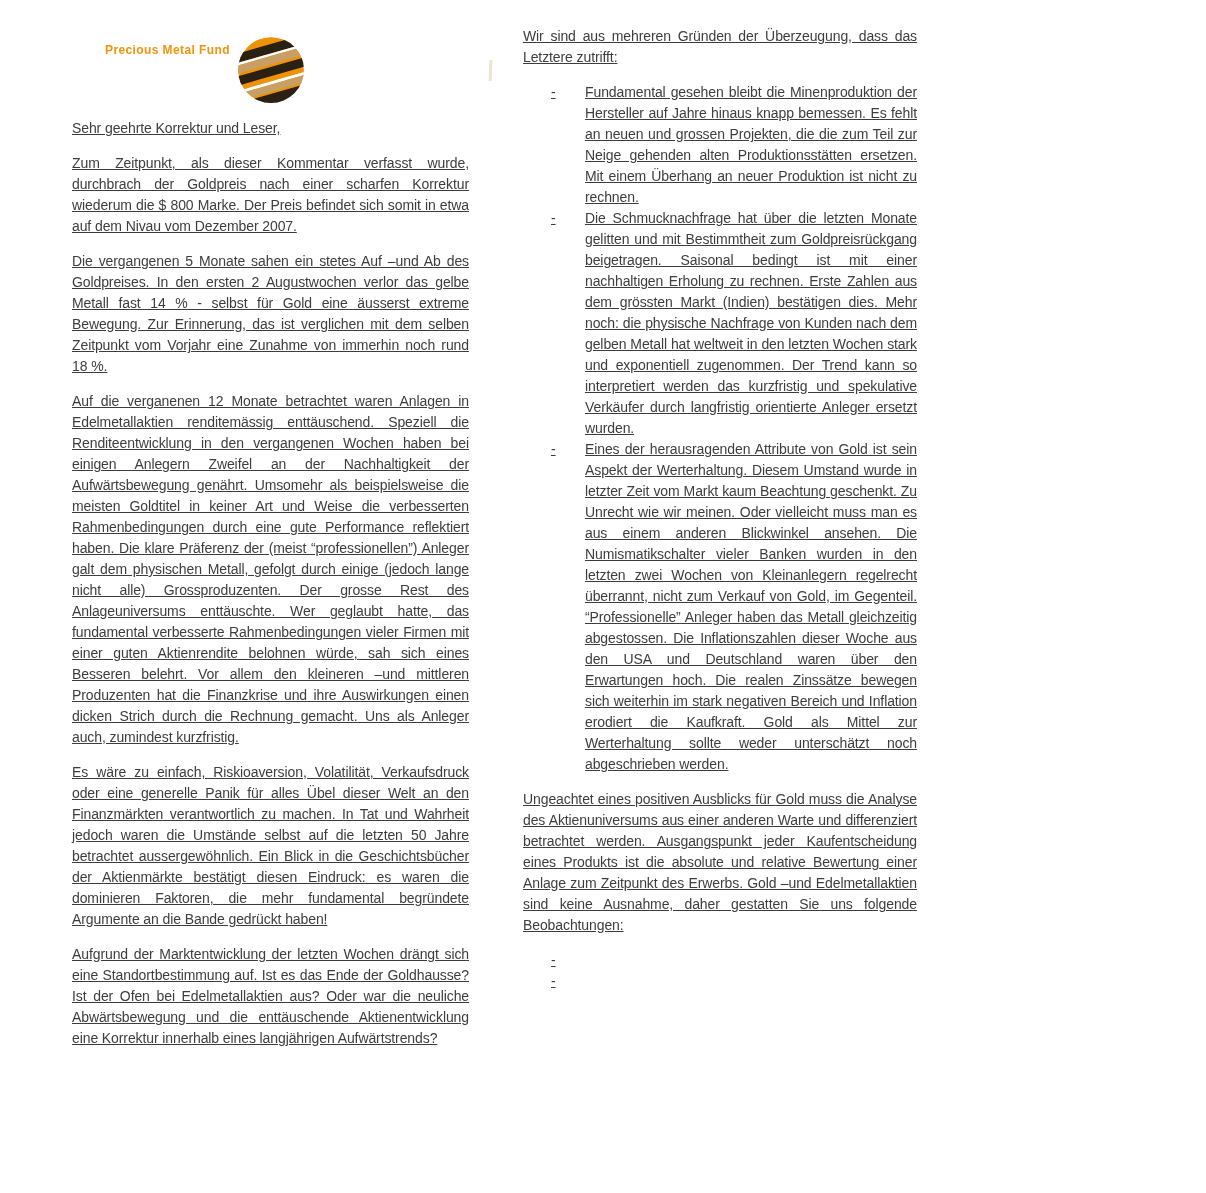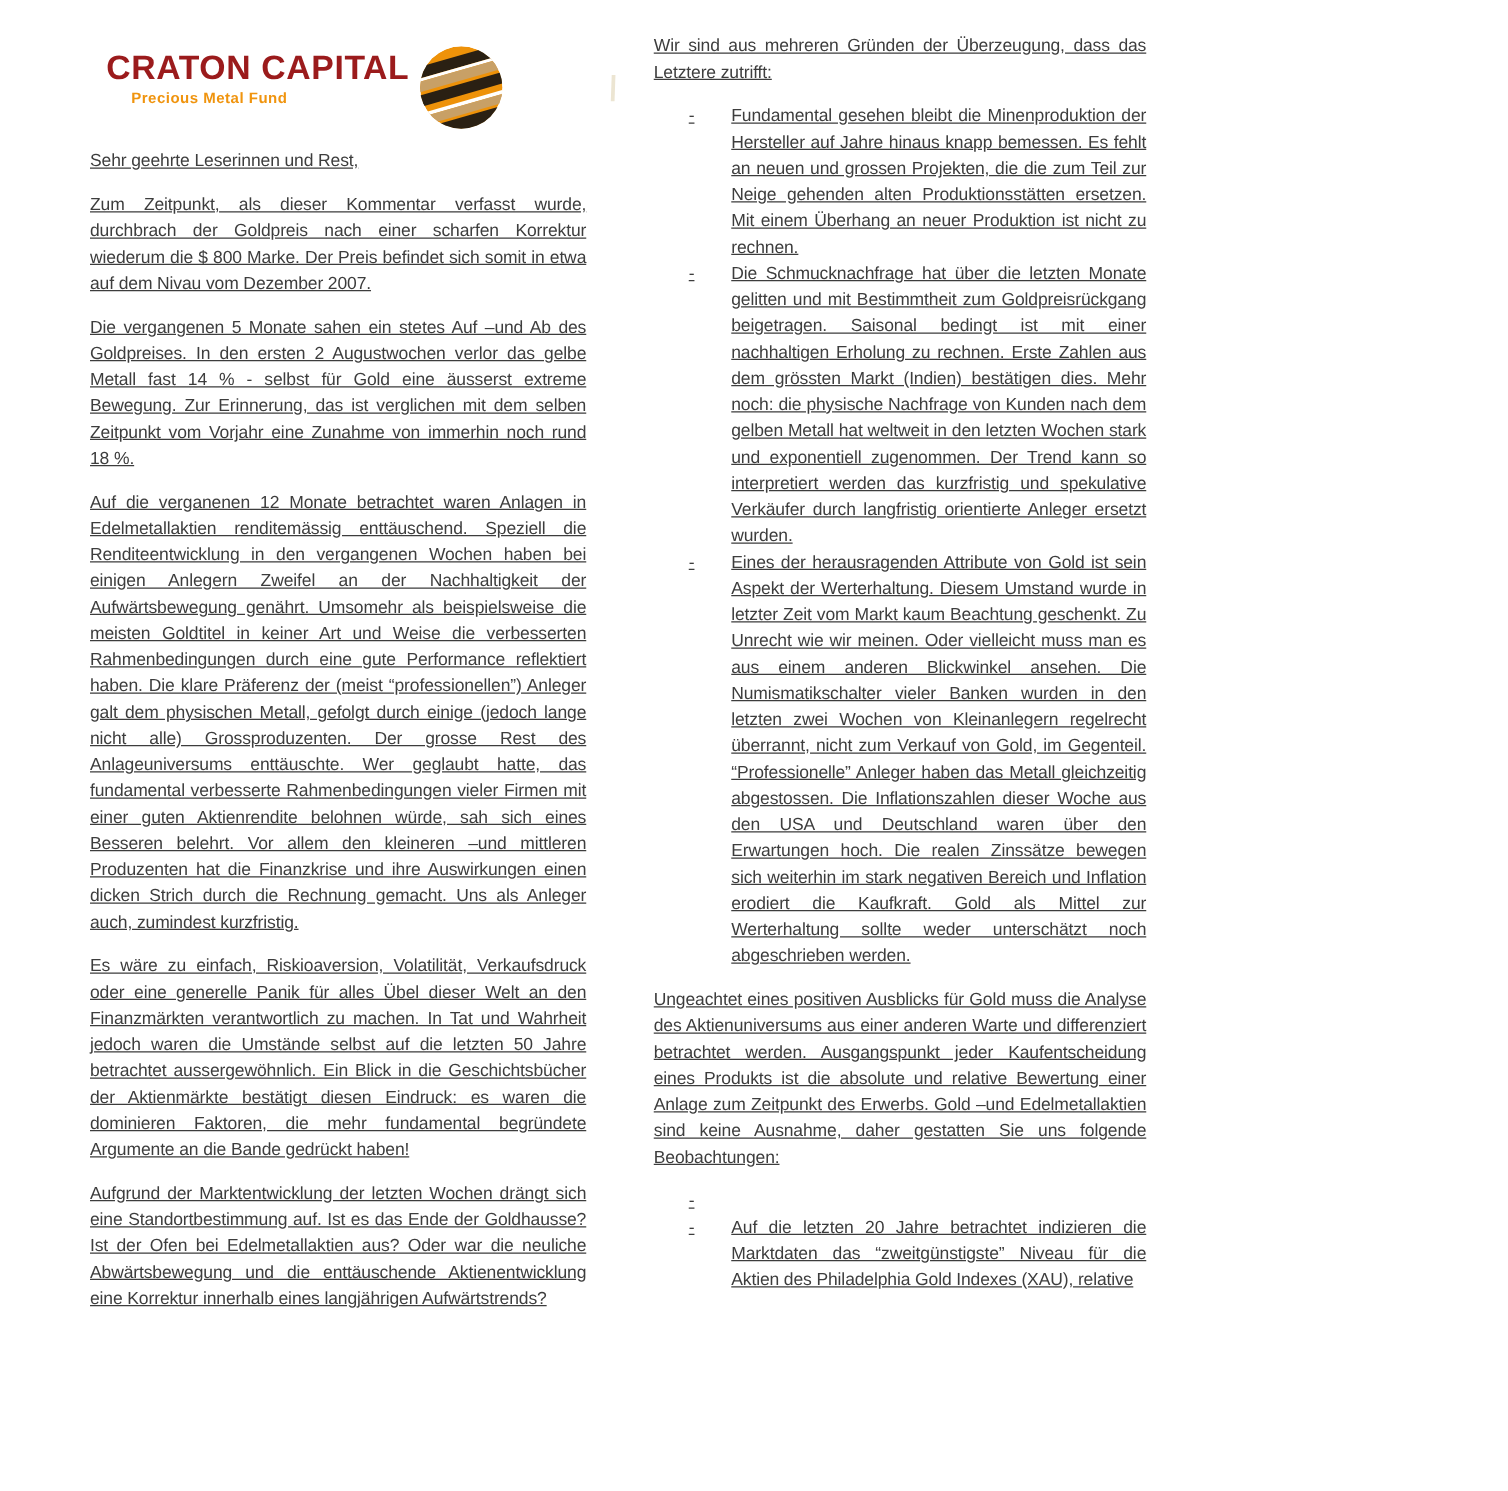--- a/index.html
+++ b/index.html
@@ -37,21 +37,20 @@
   .bullet-marker { flex:0 0 62px; padding-left:28px; }
   .bullet-text { flex:1 1 auto; text-align:justify; }
 </style>
 </head>
 <body>
 
 <div class="page">
 
   <div class="logo">
     <div>
-      <div class="logo-title" style="color:#9b1b1c;">CRATON CAPITAL</div>
       <div class="logo-subtitle" style="color:#f0940e;">Precious Metal Fund</div>
     </div>
     <svg class="globe" width="68" height="68" viewBox="0 0 68 68" aria-hidden="true">
       <defs>
           <clipPath id="gclip">
             <circle cx="34" cy="34" r="33"></circle>
           </clipPath>
         </defs>
       <g clip-path="url(#gclip)">
         <circle cx="34" cy="34" r="33" fill="#ee9209"></circle>
@@ -64,21 +63,21 @@
           <rect x="-14" y="48" width="96" height="7" fill="#c8a066"></rect>
           <rect x="-14" y="57" width="96" height="14" fill="#2a2013"></rect>
         </g>
       </g>
     </svg>
   </div>
 
   <div class="stray-mark"></div>
 
   <div class="col col-left">
-    <p class="para">Sehr geehrte Leserinnen und Rest,</p>
+    <p class="para">Sehr geehrte Korrektur und Leser,</p>
     <p class="para">Zum Zeitpunkt, als dieser Kommentar verfasst wurde, durchbrach der Goldpreis nach einer scharfen Korrektur wiederum die $ 800 Marke. Der Preis befindet sich somit in etwa auf dem Nivau vom Dezember 2007.</p>
     <p class="para">Die vergangenen 5 Monate sahen ein stetes Auf –und Ab des Goldpreises. In den ersten 2 Augustwochen verlor das gelbe Metall fast 14 % - selbst für Gold eine äusserst extreme Bewegung. Zur Erinnerung, das ist verglichen mit dem selben Zeitpunkt vom Vorjahr eine Zunahme von immerhin noch rund 18 %.</p>
     <p class="para">Auf die verganenen 12 Monate betrachtet waren Anlagen in Edelmetallaktien renditemässig enttäuschend. Speziell die Renditeentwicklung in den vergangenen Wochen haben bei einigen Anlegern Zweifel an der Nachhaltigkeit der Aufwärtsbewegung genährt. Umsomehr als beispielsweise die meisten Goldtitel in keiner Art und Weise die verbesserten Rahmenbedingungen durch eine gute Performance reflektiert haben. Die klare Präferenz  der (meist “professionellen”) Anleger galt dem physischen Metall, gefolgt durch einige (jedoch lange nicht alle) Grossproduzenten. Der grosse Rest des Anlageuniversums enttäuschte. Wer geglaubt hatte, das fundamental verbesserte Rahmenbedingungen vieler Firmen mit einer guten Aktienrendite belohnen würde, sah sich eines Besseren belehrt. Vor allem den kleineren –und mittleren Produzenten hat die Finanzkrise und ihre Auswirkungen einen dicken Strich durch die Rechnung gemacht. Uns als Anleger auch, zumindest kurzfristig.</p>
     <p class="para">Es wäre zu einfach, Riskioaversion, Volatilität, Verkaufsdruck oder eine generelle Panik für alles Übel dieser Welt an den Finanzmärkten verantwortlich zu machen. In Tat und Wahrheit jedoch waren die Umstände selbst auf die letzten 50 Jahre betrachtet aussergewöhnlich. Ein Blick in die Geschichtsbücher der Aktienmärkte bestätigt diesen Eindruck: es waren die dominieren Faktoren, die mehr fundamental begründete Argumente an die Bande gedrückt haben!</p>
     <p class="para">Aufgrund der Marktentwicklung der letzten Wochen drängt sich eine Standortbestimmung auf. Ist es das Ende der Goldhausse? Ist der Ofen bei Edelmetallaktien aus? Oder war die neuliche Abwärtsbewegung und die enttäuschende Aktienentwicklung eine Korrektur innerhalb eines langjährigen Aufwärtstrends?</p>
   </div>
 
   <div class="col col-right">
     <p class="para">Wir sind aus mehreren Gründen der Überzeugung, dass das Letztere zutrifft:</p>
 
@@ -98,18 +97,17 @@
     </div>
 
     <p class="para">Ungeachtet eines positiven Ausblicks für Gold muss die Analyse des Aktienuniversums aus einer anderen Warte und differenziert betrachtet werden. Ausgangspunkt jeder Kaufentscheidung eines Produkts ist die absolute und relative Bewertung einer Anlage zum Zeitpunkt des Erwerbs. Gold –und Edelmetallaktien sind keine Ausnahme, daher gestatten Sie uns folgende Beobachtungen:</p>
 
     <div class="bullet-list">
       <div class="bullet">
         <span class="bullet-marker">-</span>
       </div>
       <div class="bullet">
         <span class="bullet-marker">-</span>
-        <span class="bullet-text">Auf die letzten 20 Jahre betrachtet indizieren die Marktdaten das “zweitgünstigste” Niveau für die Aktien des Philadelphia Gold Indexes (XAU), relative</span>
       </div>
     </div>
   </div>
 
 </div>
 
 </body></html>

